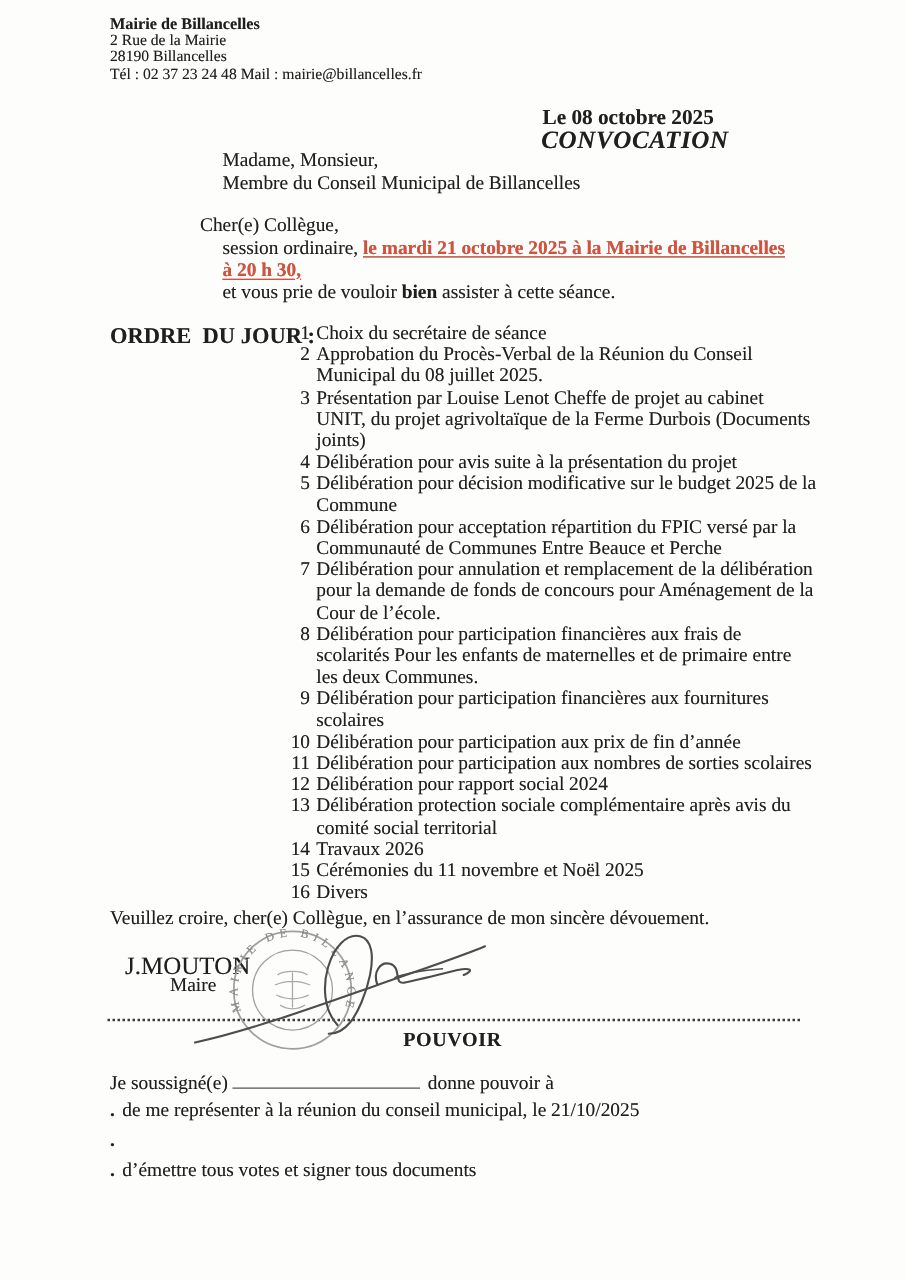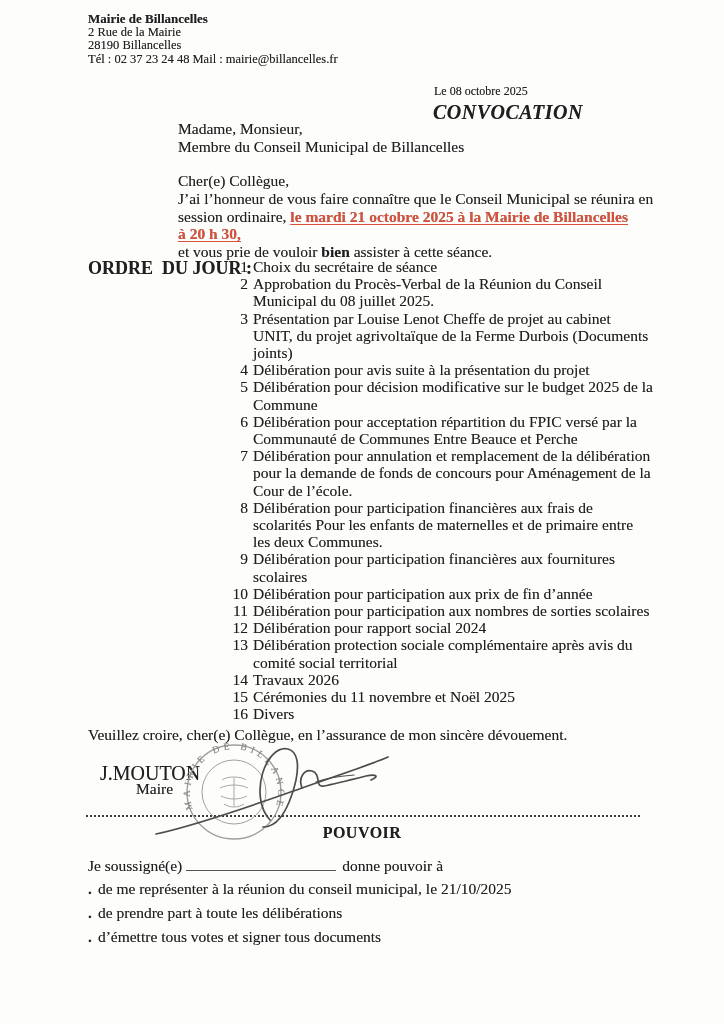--- a/index.html
+++ b/index.html
@@ -16,27 +16,27 @@
     text-shadow:0 0 .35px rgba(20,20,20,.45);
   }
   .abs { position:absolute; }
   .line { display:block; }
 
   
   .sender { left:88px; top:12px; font-size:12.5px; line-height:13.5px; }
   .sender .name { font-weight:700; font-size:13px; }
 
   
-  .date-line { left:434px; top:84px; font-size:12px; }
+  .date-line { left:434px; top:84px; font-size:17px;font-weight:bold; }
   .letter-title { left:433px; top:101px; font-size:20px; font-weight:700; font-style:italic; letter-spacing:.5px; }
 
   
   .recipient { left:178px; top:120px; font-size:15.5px; line-height:17.5px; }
 
-  .greeting { left:178px; top:172px; font-size:15.5px; }
+  .greeting { left:160px; top:172px; font-size:15.5px; }
 
   .intro { left:178px; top:190px; width:478px; font-size:15.5px; line-height:17.5px; }
   .hl { color:var(--red); font-weight:700; text-decoration:underline; text-underline-offset:2px; }
   .b { font-weight:700; }
 
   
   .agenda-label { left:88px; top:258px; font-size:18px; font-weight:700; white-space:pre; }
   .agenda-list { left:230px; top:258px; width:424px; font-size:15.5px; }
   .agenda-row { display:flex; line-height:17.2px; }
   .agenda-num { width:18px; text-align:right; flex:0 0 18px; }
@@ -78,21 +78,20 @@
   <div class="abs letter-title">CONVOCATION</div>
 
   <div class="abs recipient">
       <div class="line">Madame, Monsieur,</div>
       <div class="line">Membre du Conseil Municipal de Billancelles</div>
     </div>
 
   <div class="abs greeting">Cher(e) Collègue,</div>
 
   <div class="abs intro">
-      <div class="line"><span>J’ai l’honneur de vous faire connaître que le Conseil Municipal se réunira en</span></div>
       <div class="line"><span>session ordinaire, </span><span class="hl">le mardi 21 octobre 2025 à la Mairie de Billancelles</span></div>
       <div class="line"><span class="hl">à 20 h 30,</span></div>
       <div class="line"><span>et vous prie de vouloir </span><span class="b">bien</span><span> assister à cette séance.</span></div>
     </div>
 
   <div class="abs agenda-label">ORDRE  DU JOUR :</div>
   <div class="abs agenda-list">
       <div class="agenda-row">
         <span class="agenda-num">1</span>
         <span class="agenda-text">Choix du secrétaire de séance</span>
@@ -192,21 +191,20 @@
     <span>Je soussigné(e)</span><span class="blank"></span><span>donne pouvoir à</span>
   </div>
 
   <div class="abs pouvoir-bullets">
       <div class="bullet-row">
         <span class="bullet-dot">.</span>
         <span>de me représenter à la réunion du conseil municipal, le 21/10/2025</span>
       </div>
       <div class="bullet-row">
         <span class="bullet-dot">.</span>
-        <span>de prendre part à toute les délibérations</span>
       </div>
       <div class="bullet-row">
         <span class="bullet-dot">.</span>
         <span>d’émettre tous votes et signer tous documents</span>
       </div>
     </div>
 
 </div>
 
 </body></html>

